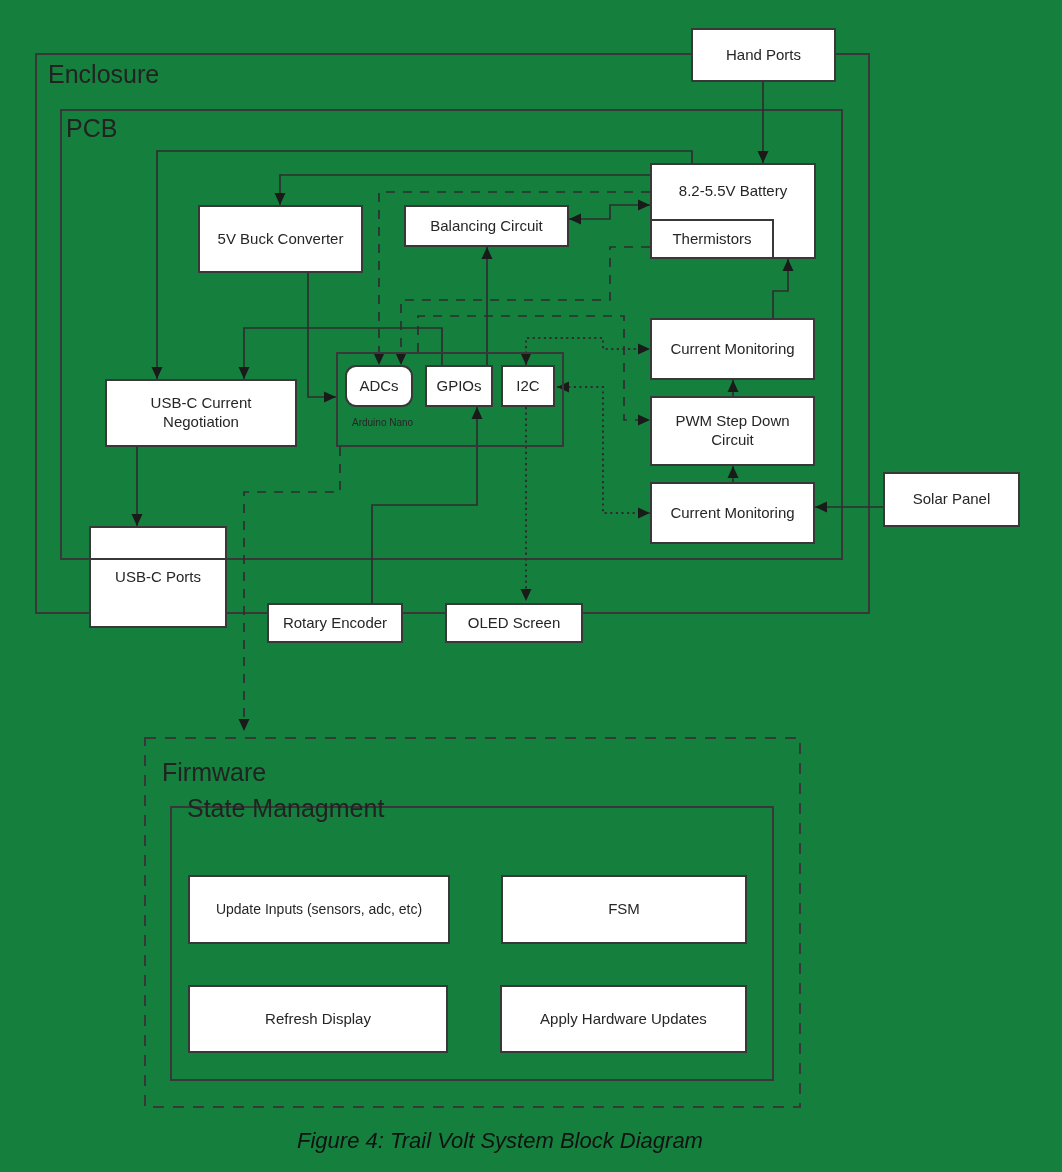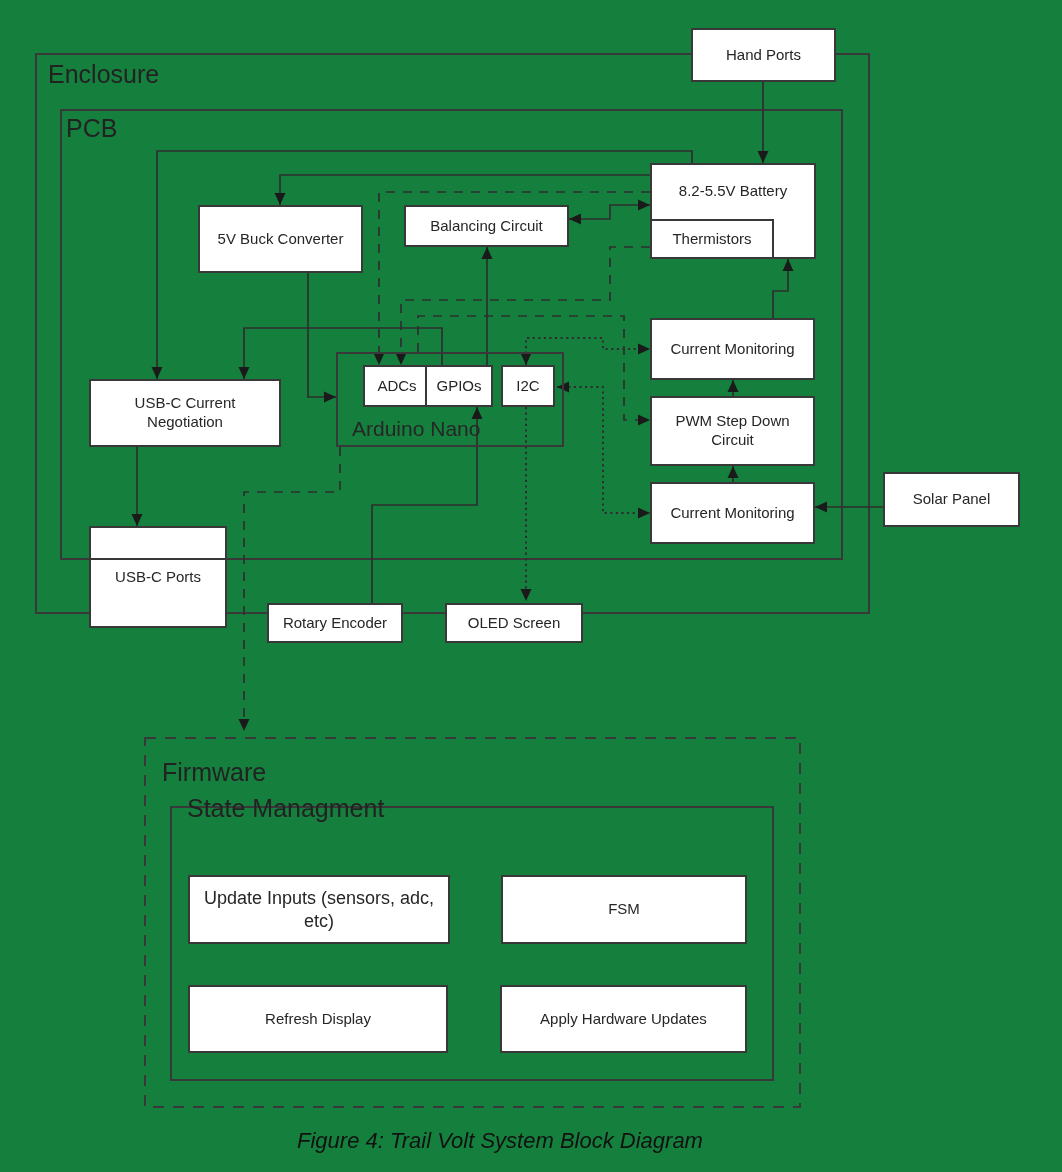--- a/index.html
+++ b/index.html
@@ -12,24 +12,24 @@
     position:absolute;z-index:1;box-sizing:border-box;
     background:#ffffff;border:2px solid #383838;
     display:flex;align-items:center;justify-content:center;text-align:center;
     font-size:15px;line-height:1.25;white-space:pre-line;color:#262626;
   }
   .node.transparent{background:transparent;}
   .container-label{
     position:absolute;z-index:1;font-size:25px;color:#222;white-space:nowrap;
   }
   .sublabel{
-    position:absolute;z-index:1;font-size:21px;color:#262626;white-space:nowrap;
+    position:absolute;z-index:1;font-size:10px;color:#262626;white-space:nowrap;
   }
   #battery-box{align-items:flex-start;padding-top:17px;}
-  #update-inputs-box{font-size:18px;}
+  #update-inputs-box{font-size:14px;}
   #pcb-line-overlay{
     position:absolute;z-index:2;left:89px;top:558px;width:138px;height:0;
     border-top:2px solid #383838;
   }
   #caption{
     position:absolute;z-index:1;left:140px;top:1128px;width:720px;text-align:center;
     font-size:22px;font-style:italic;color:#111;
   }
   .wire{stroke:#2e2e2e;stroke-width:1.7;fill:none;}
   .dash{stroke-dasharray:9 8;}
@@ -145,25 +145,25 @@
   <div class="node" style="left:691px;top:28px;width:145px;height:54px;">Hand Ports</div>
 
   <div class="node" id="battery-box" style="left:650px;top:163px;width:166px;height:96px;">8.2-5.5V Battery</div>
   <div class="node" style="left:650px;top:219px;width:124px;height:40px;">Thermistors</div>
 
   <div class="node" style="left:198px;top:205px;width:165px;height:68px;">5V Buck Converter</div>
   <div class="node" style="left:404px;top:205px;width:165px;height:42px;">Balancing Circuit</div>
 
   <div class="node transparent" style="left:336px;top:352px;width:228px;height:95px;"></div>
   <div class="sublabel" style="left:352px;top:417px;">Arduino Nano</div>
-  <div class="node" style="left:363px;top:365px;width:68px;height:42px;">ADCs</div>
+  <div class="node" style="left:345px;top:365px;width:68px;height:42px;border-radius:11px;">ADCs</div>
   <div class="node" style="left:425px;top:365px;width:68px;height:42px;">GPIOs</div>
   <div class="node" style="left:501px;top:365px;width:54px;height:42px;">I2C</div>
 
-  <div class="node" style="left:89px;top:379px;width:192px;height:68px;">USB-C Current
+  <div class="node" style="left:105px;top:379px;width:192px;height:68px;">USB-C Current
 Negotiation</div>
   <div class="node" style="left:89px;top:526px;width:138px;height:102px;">USB-C Ports</div>
   <div id="pcb-line-overlay"></div>
 
   <div class="node" style="left:650px;top:318px;width:165px;height:62px;">Current Monitoring</div>
   <div class="node" style="left:650px;top:396px;width:165px;height:70px;">PWM Step Down
 Circuit</div>
   <div class="node" style="left:650px;top:482px;width:165px;height:62px;">Current Monitoring</div>
   <div class="node" style="left:883px;top:472px;width:137px;height:55px;">Solar Panel</div>
 

